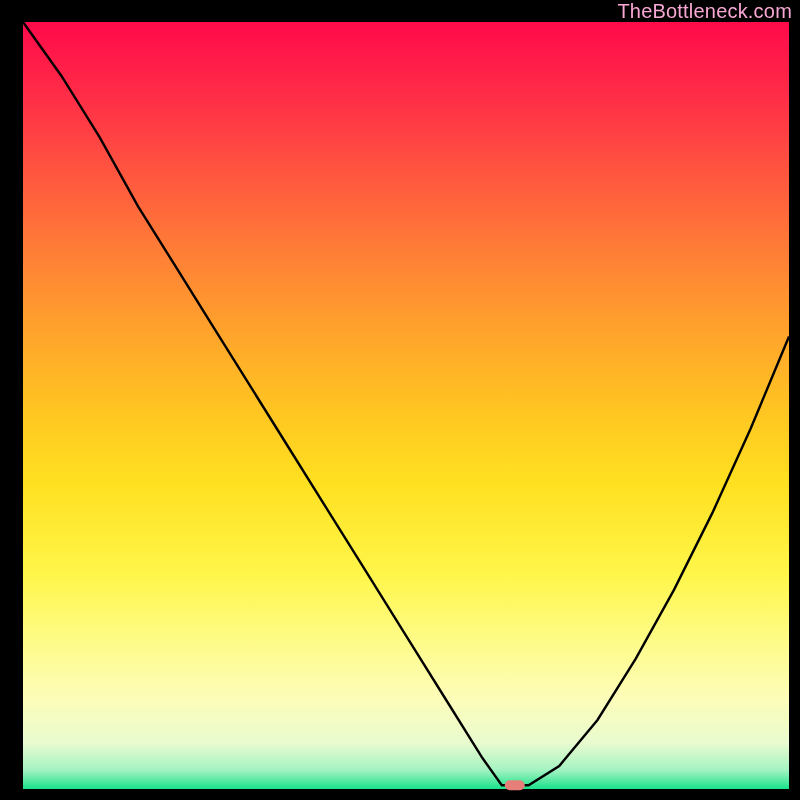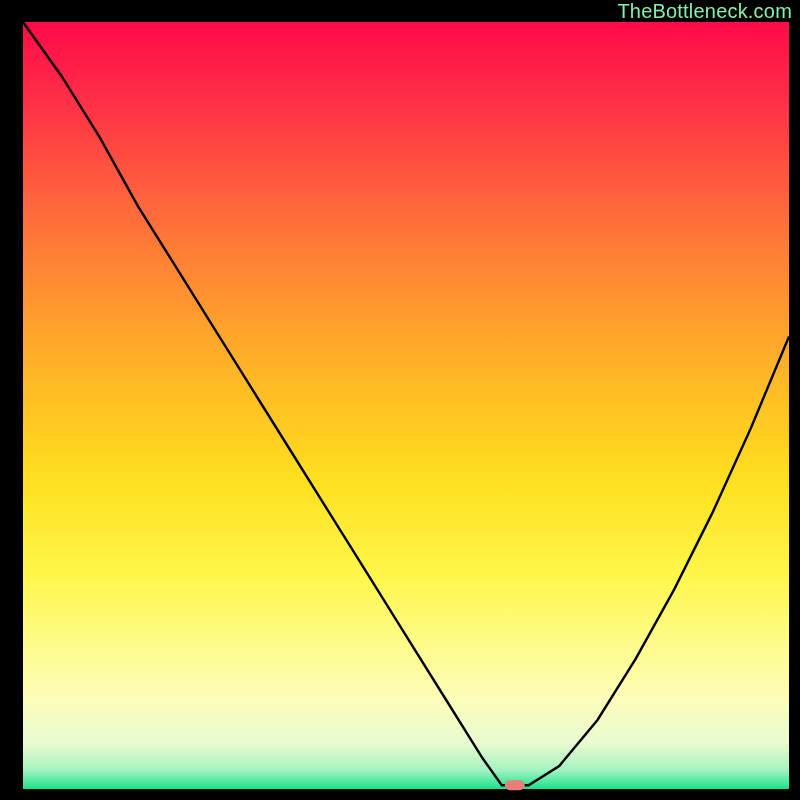--- a/index.html
+++ b/index.html
@@ -12,21 +12,21 @@
   }
   .container {
     position: relative;
     width: 800px;
     height: 800px;
   }
   .watermark {
     position: absolute;
     top: 0px;
     right: 8px;
-    color: #86efac;
+    color: #f9a8d4;
     font-size: 20px;
     font-weight: 500;
     letter-spacing: 0.2px;
     z-index: 5;
   }
   svg {
     position: absolute;
     top: 0;
     left: 0;
   }

